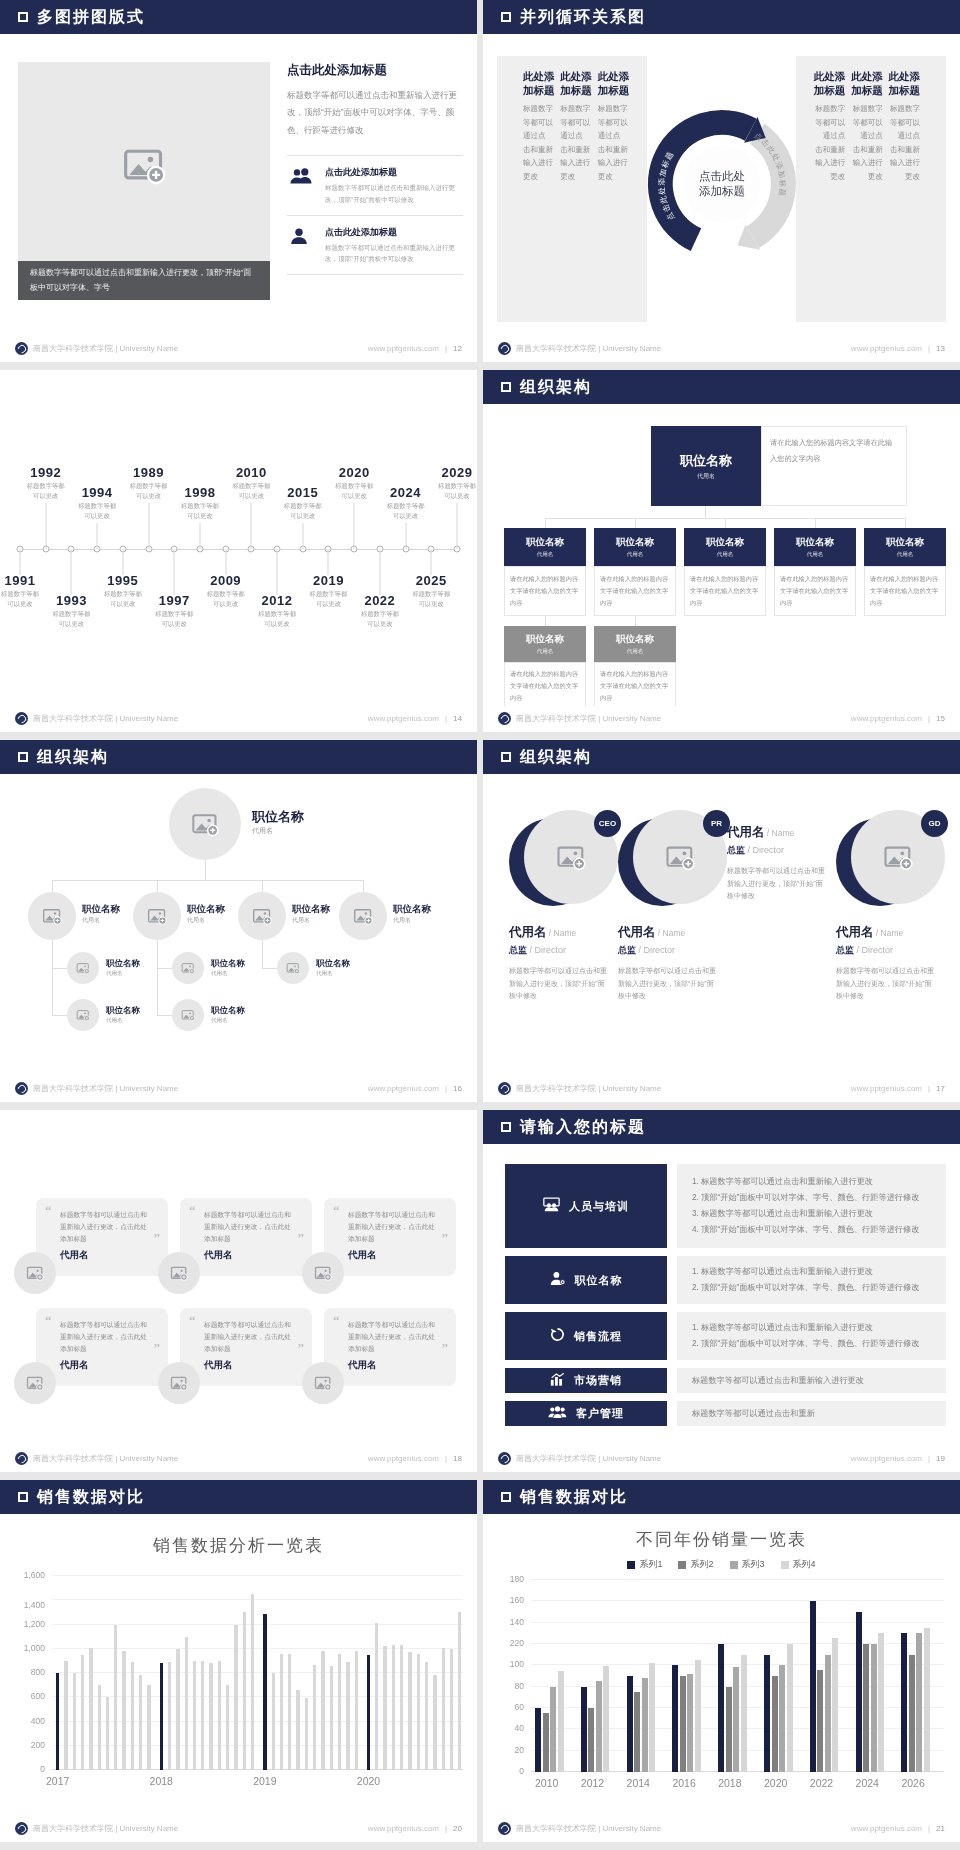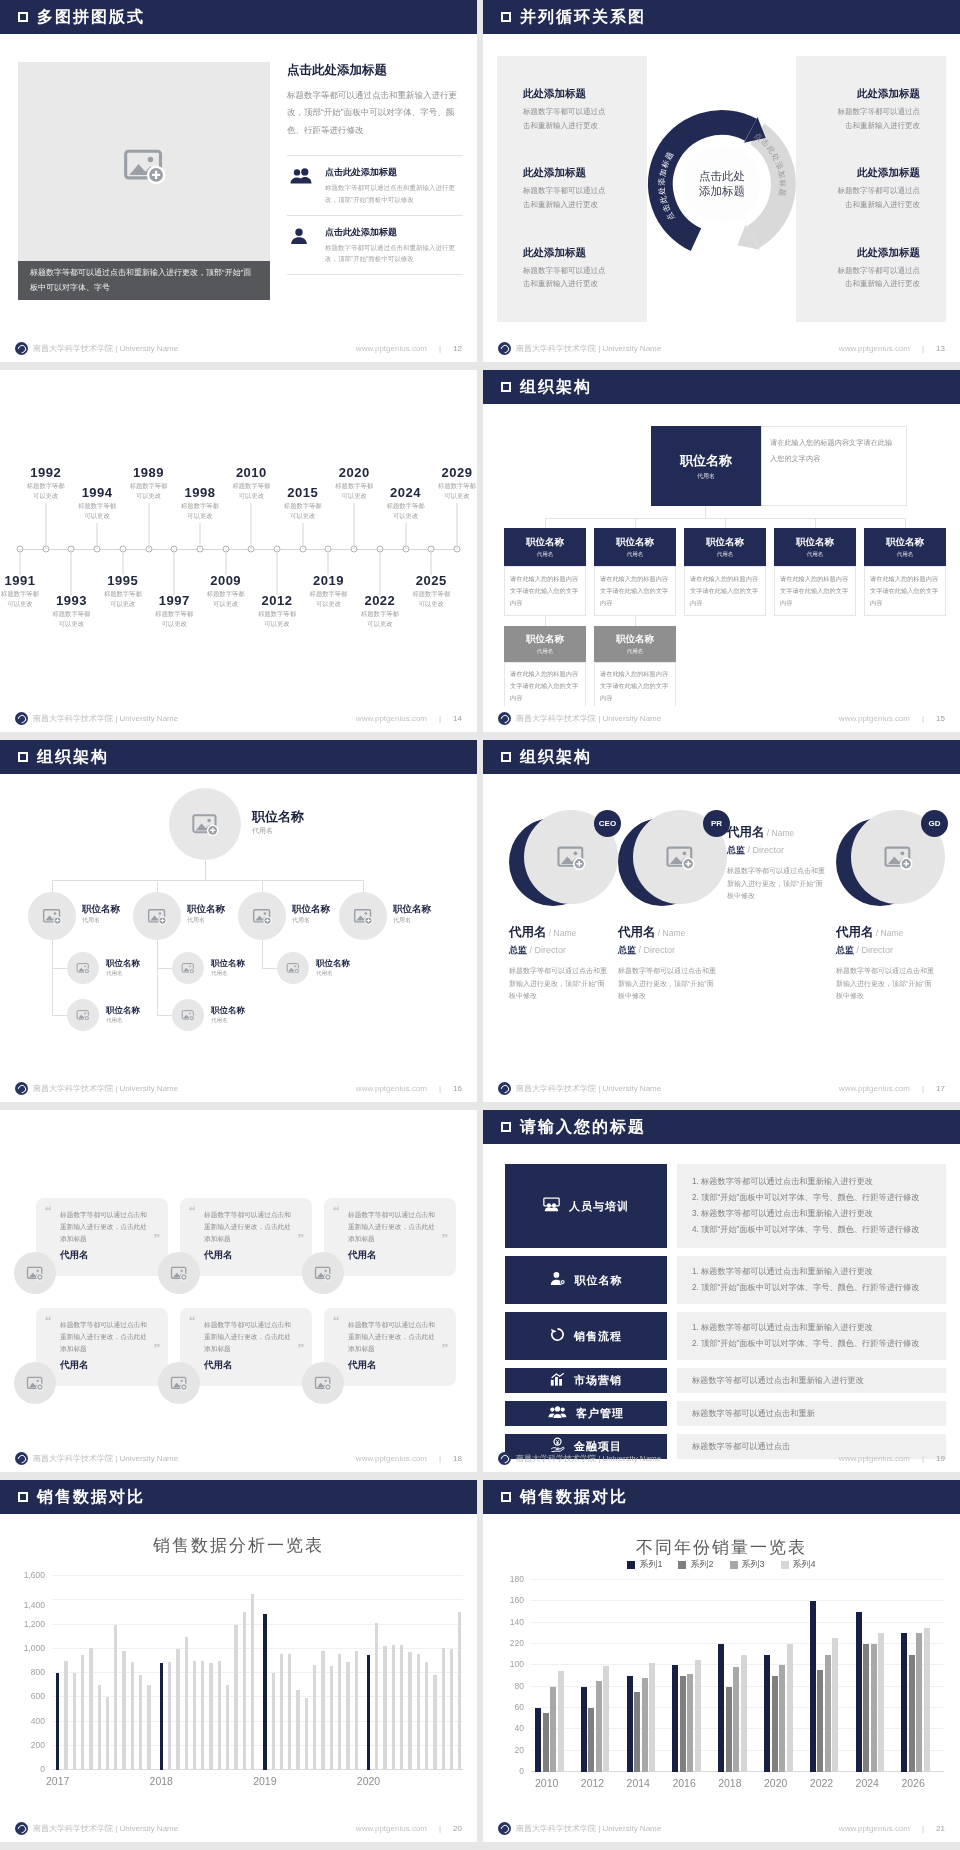--- a/index.html
+++ b/index.html
@@ -6,37 +6,37 @@
 body{width:960px;height:1850px;background:#e7e7e7;font-family:"Liberation Sans","DejaVu Sans",sans-serif}
 .grid{display:grid;grid-template-columns:477px 477px;grid-auto-rows:362px;column-gap:6px;row-gap:8px;padding-bottom:8px}
 .slide{position:relative;background:#fff;overflow:hidden}
 .shead{height:34px;background:#212a52;display:flex;align-items:center;gap:9px;padding:0 18px}
 .sq{width:10px;height:10px;border:2.5px solid #fff;flex:none}
 .stitle{color:#fff;font-size:16px;font-weight:bold;letter-spacing:2px}
 .scontent{position:absolute;left:0;right:0;top:34px;bottom:28px}
 .sfoot{position:absolute;left:15px;right:15px;bottom:6px;height:16px;display:flex;align-items:center;font-size:8px;color:#bcbcbc}
 .logo{width:13px;height:13px;border-radius:50%;background:#27335f;margin-right:5px;position:relative;flex:none}
 .logo:after{content:"";position:absolute;left:3px;top:3px;width:6px;height:6px;border-radius:50%;border:1.2px solid #fff;border-left-color:transparent;transform:rotate(-40deg)}
-.sfoot .fright{margin-left:auto;display:flex;gap:12px;align-items:center;color:#c3c3c3}
+.sfoot .fright{margin-left:auto;display:flex;gap:6px;align-items:center;color:#c3c3c3}
 .pgnum{color:#9e9e9e}
 
 .s1-img{position:absolute;left:18px;top:28px;width:252px;height:238px;background:#e9e9e9}
 .s1-img .ic{position:absolute;left:50%;top:44%;transform:translate(-50%,-50%)}
 .s1-cap{position:absolute;left:0;right:0;bottom:0;background:#56575b;color:#f2f2f2;font-size:8px;line-height:1.8;padding:5px 12px}
 .s1-right{position:absolute;left:287px;right:14px;top:28px}
 .s1-h{font-size:12.5px;font-weight:bold;color:#1b2240;margin-bottom:8px}
 .s1-p{font-size:8.5px;color:#8f8f8f;line-height:2.05}
 .s1-row{display:flex;gap:10px;border-top:1px solid #e3e3e3;padding:10px 0 9px 2px}
 #s1-list{margin-top:16px}
 .s1-row:last-child{border-bottom:1px solid #e3e3e3}
 .s1-ic{flex:none;width:26px;padding-top:2px}
 .s1-it{font-size:9px;font-weight:bold;color:#1b2240;margin-bottom:3px}
 .s1-id{font-size:6.5px;color:#a5a5a5;line-height:1.8}
 
-.s2-panel{position:absolute;top:22px;bottom:12px;width:150px;background:#efefef;display:flex;flex-direction:column;justify-content:space-around;padding:14px 12px}
+.s2-panel{position:absolute;top:22px;bottom:12px;width:150px;background:#efefef;display:flex;justify-content:space-around;padding:14px 12px}
 #s2-left{left:14px;padding-left:26px}
 #s2-right{right:14px;padding-right:26px;text-align:right}
 .s2-t{font-size:10.5px;font-weight:bold;color:#1b2240;margin-bottom:4px}
 .s2-d{font-size:7.5px;color:#8f8f8f;line-height:1.8}
 #s2-svg{position:absolute;left:50%;top:50%;transform:translate(-50%,-50%)}
 
 #s3-wrap{position:absolute;left:20px;right:20px;top:34px;bottom:44px}
 .s3-axis{position:absolute;left:0;right:0;top:50%;height:1px;background:#d6d6d6}
 .s3-dot{position:absolute;top:50%;width:7px;height:7px;border:1.5px solid #b3b3b3;border-radius:50%;background:#fff;transform:translate(-50%,-50%)}
 .s3-stem{position:absolute;width:1px;background:#d6d6d6;transform:translateX(-50%)}
@@ -826,33 +826,20 @@
               <span><svg width="19" height="13" viewBox="0 0 24 15">
                   <circle cx="5.5" cy="3.8" r="2.7" fill="#ffffff"></circle>
                   <circle cx="18.5" cy="3.8" r="2.7" fill="#ffffff"></circle>
                   <circle cx="12" cy="3" r="3.3" fill="#ffffff"></circle>
                   <path d="M0.5 13.5c0-3 2.2-4.8 5-4.8 1 0 2 .3 2.8.8-1.4 1-2.3 2.4-2.3 4zM17.7 13.5c0-1.6-.9-3-2.3-4 .8-.5 1.8-.8 2.8-.8 2.8 0 5 1.8 5 4.8zM6.8 14.5c0-3.3 2.4-5.2 5.2-5.2s5.2 1.9 5.2 5.2z" fill="#ffffff"></path>
                 </svg></span>
               <span class="s8-bl">客户管理</span>
             </div>
             <div class="s8-panel">
               <div class="s8-ln">标题数字等都可以通过点击和重新</div>
-            </div>
-          </div>
-          <div class="s8-row" style="height: 25px;">
-            <div class="s8-btn">
-              <span><svg width="15" height="15" viewBox="0 0 18 18">
-                  <circle cx="9" cy="5.5" r="4.2" fill="none" stroke="#ffffff" stroke-width="1.5"></circle>
-                  <path d="M7 3.5l2 2.4 2-2.4M9 5.9v2.6M7.4 6.8h3.2M7.4 8.1h3.2" stroke="#ffffff" stroke-width="1" fill="none"></path>
-                  <path d="M1.5 14.2c2-1.6 4-1.8 6-.8h3.2c.9 0 .9 1.4 0 1.4H6.9m5.2-.5l3.6-1.8c1.1-.5 1.9.8.9 1.6l-4.2 2.9H6.2l-4.7.9" fill="none" stroke="#ffffff" stroke-width="1.2"></path>
-                </svg></span>
-              <span class="s8-bl">金融项目</span>
-            </div>
-            <div class="s8-panel">
-              <div class="s8-ln">标题数字等都可以通过点击</div>
             </div>
           </div>
         </div>
       </div>
     <div class="sfoot">
       <span class="logo"></span>
       <span>南昌大学科学技术学院 | University Name</span>
       <span class="fright">
           <span>www.pptgenius.com</span>
           <span>|</span>
@@ -951,21 +938,21 @@
         </span>
     </div>
   </div>
 
   <div class="slide">
     <div class="shead">
       <span class="sq"></span>
       <span class="stitle">销售数据对比</span>
     </div>
     <div class="scontent">
-      <div class="ch-title" style="top:22px">不同年份销量一览表</div>
+      <div class="ch-title" style="top:14px">不同年份销量一览表</div>
       <div id="c2leg" class="leg" style="top:44px">
           <span><i style="background:#172042"></i>系列1</span>
           <span><i style="background:#7f7f7f"></i>系列2</span>
           <span><i style="background:#a8a8a8"></i>系列3</span>
           <span><i style="background:#d6d6d6"></i>系列4</span>
         </div>
       <div id="c2plot" class="plot" style="left:48px;right:16px;top:66px;bottom:42px">
           <div class="gl gl0" style="bottom: 0px;"></div>
           <div class="ylab" style="bottom: 0px;">0</div>
           <div class="gl" style="bottom: 21.3333px;"></div>

